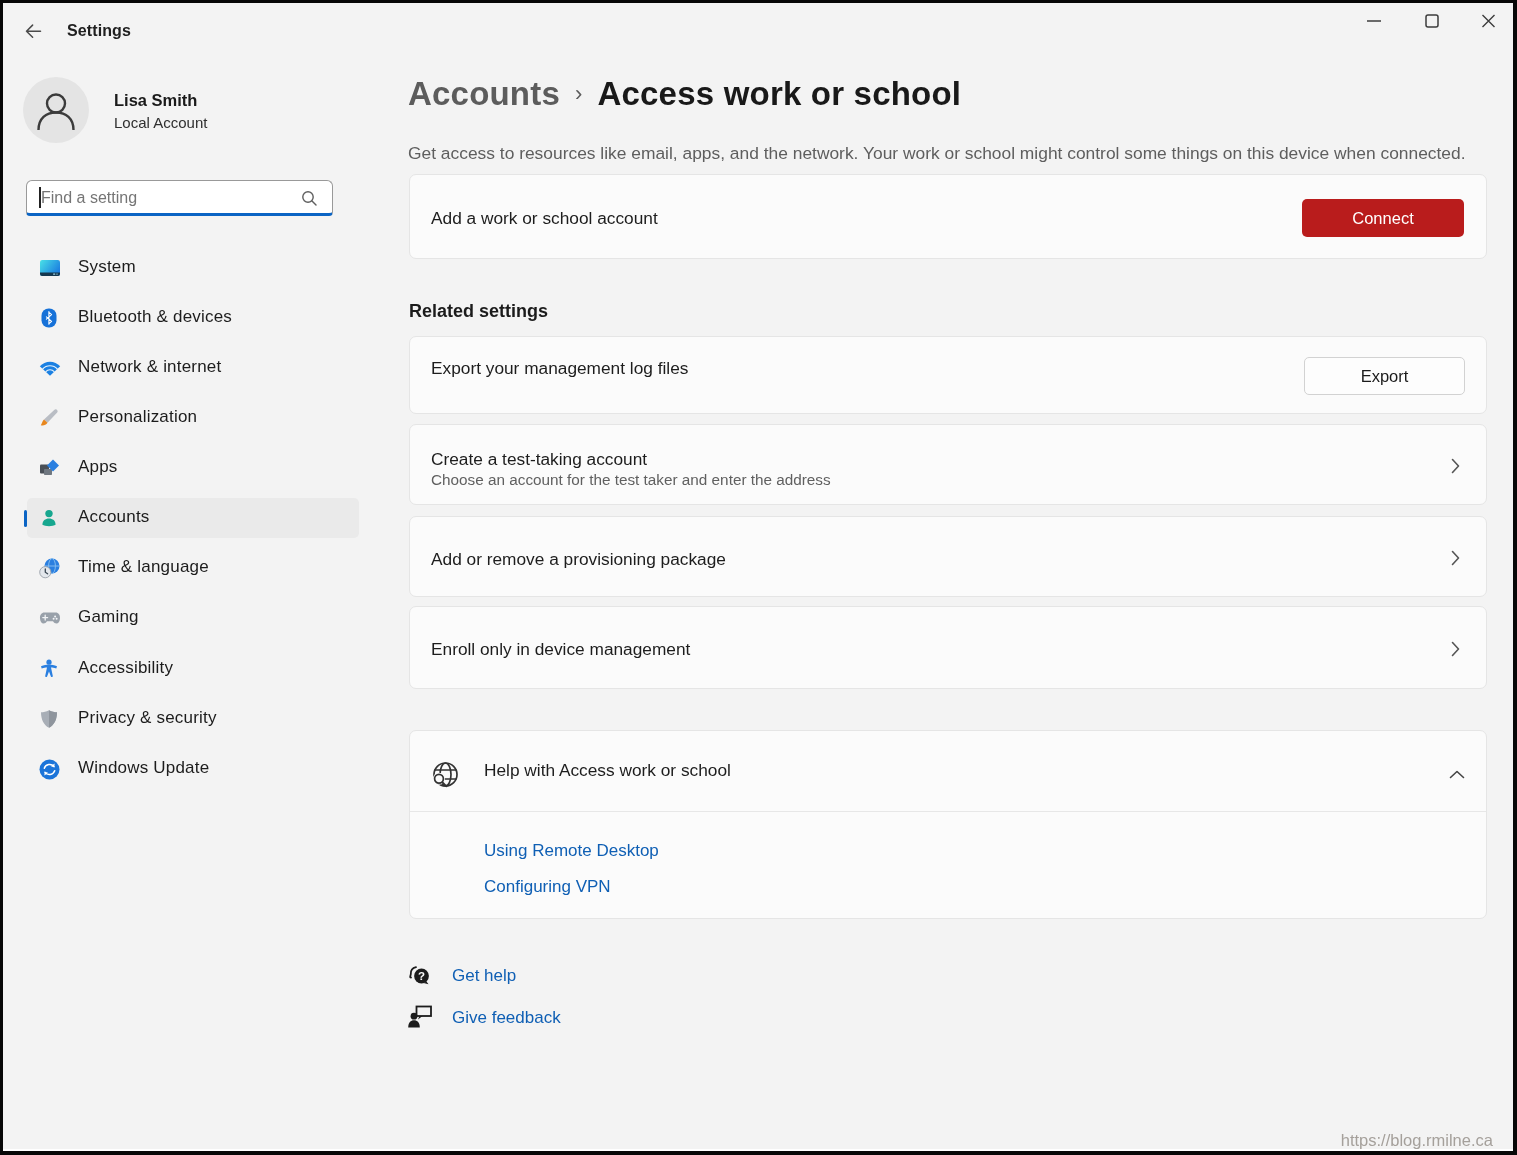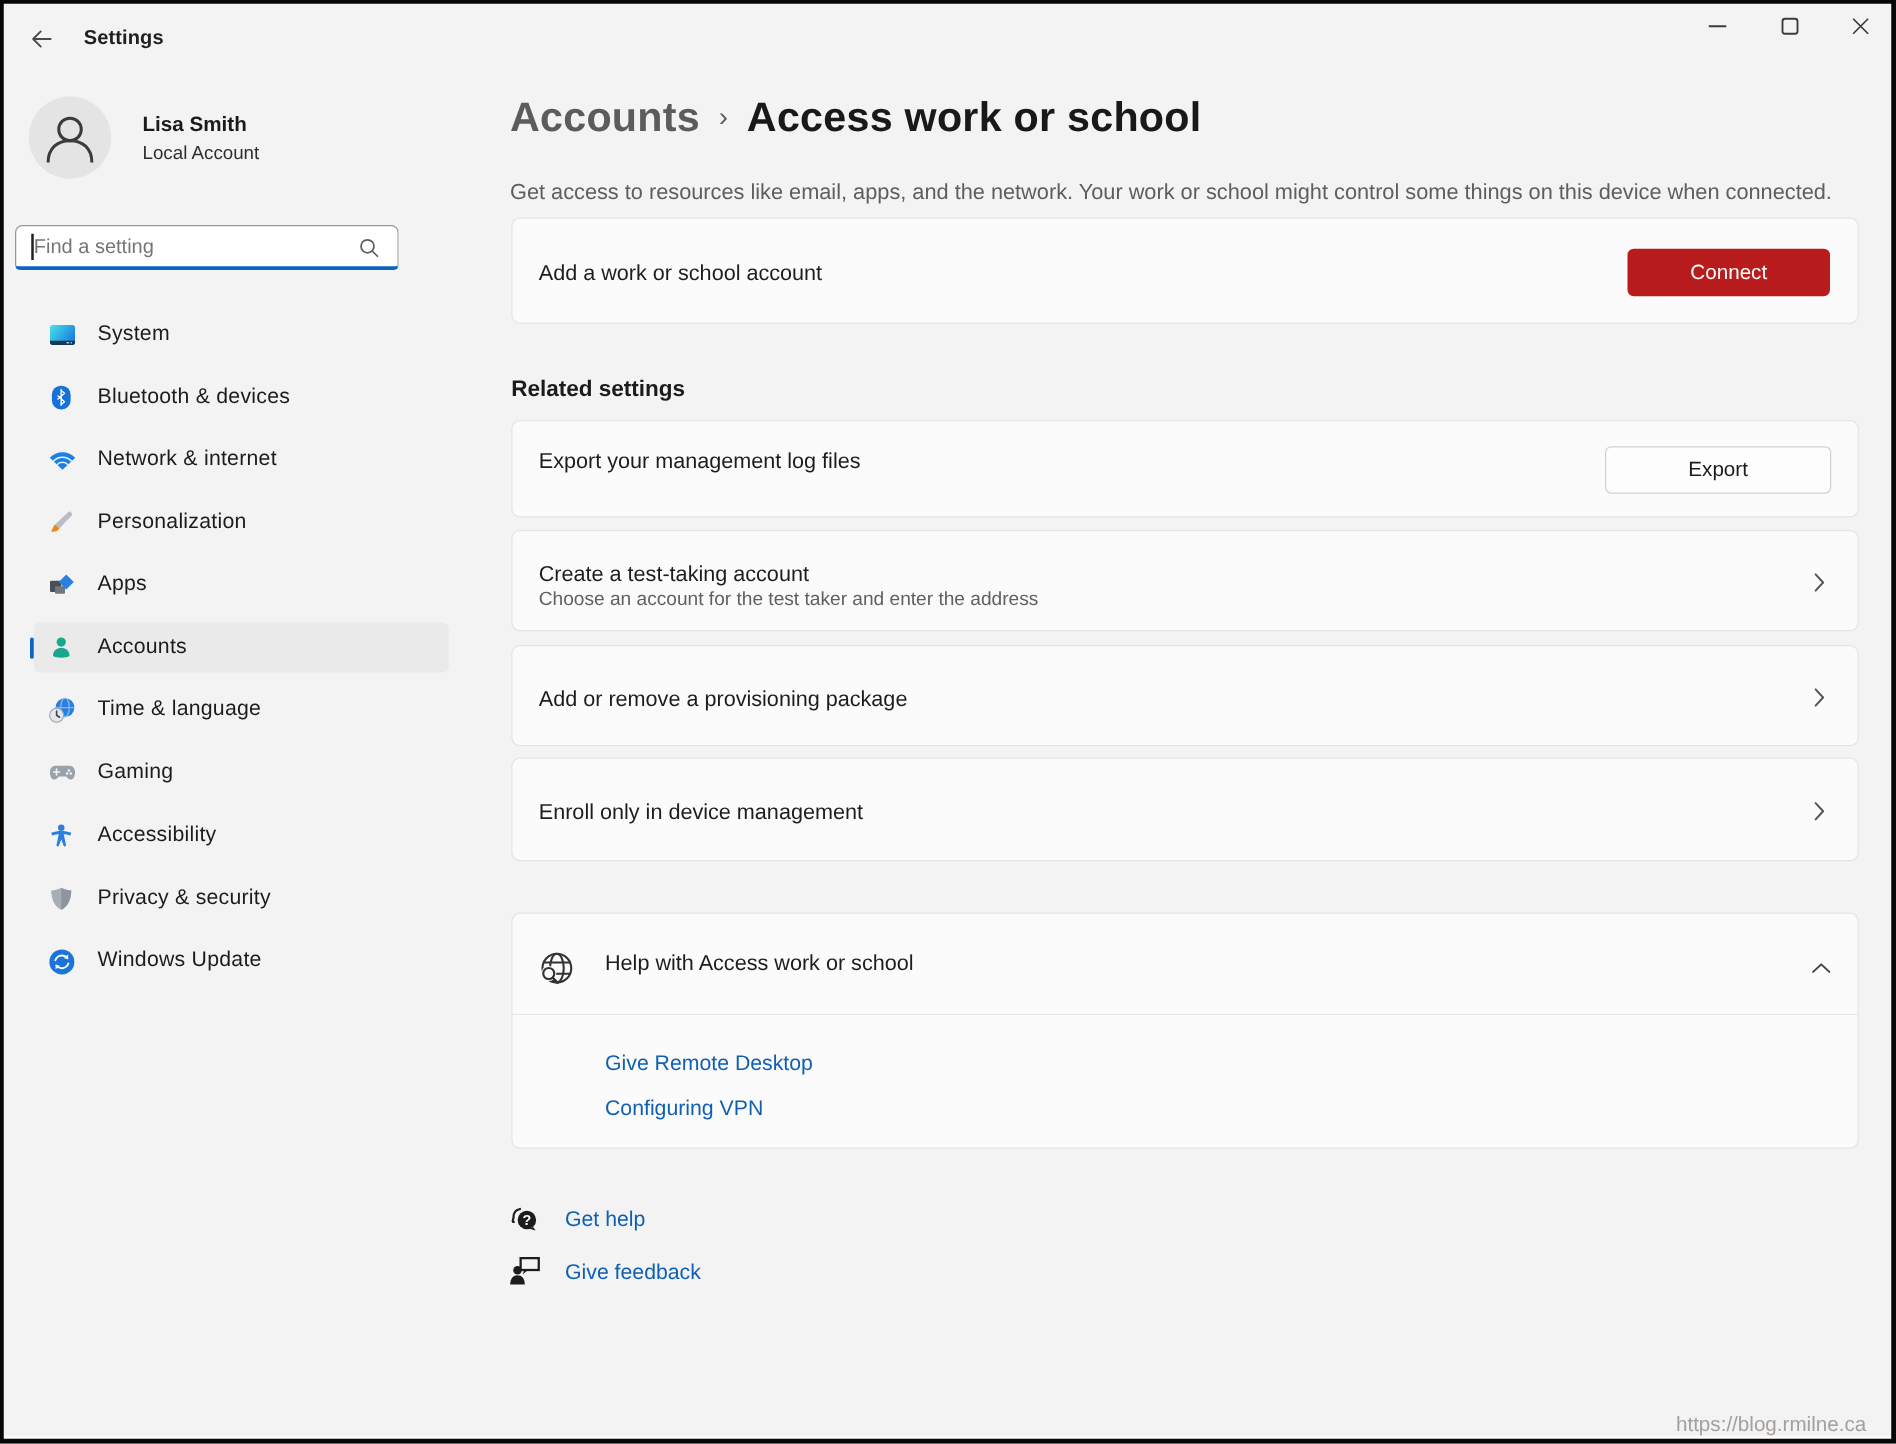--- a/index.html
+++ b/index.html
@@ -9,42 +9,42 @@
   .abs { position:absolute; }
 
   
   .settings-title { position:absolute; left:67px; top:22px; font-size:16px; font-weight:700; color:#202020; letter-spacing:0.1px; }
 
   
   .avatar { position:absolute; left:23px; top:77px; width:66px; height:66px; border-radius:50%; background:#e4e4e4; }
   .uname { position:absolute; left:114px; top:91px; font-size:16.5px; font-weight:700; color:#1a1a1a; }
   .usub  { position:absolute; left:114px; top:114px; font-size:15px; color:#2f2f2f; }
 
-  .search { position:absolute; left:12px; top:180px; width:307px; height:36px; background:#ffffff; border:1px solid #999999; border-bottom:3px solid #0b64c4; border-radius:6px 6px 4px 4px; }
+  .search { position:absolute; left:26px; top:180px; width:307px; height:36px; background:#ffffff; border:1px solid #999999; border-bottom:3px solid #0b64c4; border-radius:6px 6px 4px 4px; }
   .search .ph { position:absolute; left:14px; top:8px; font-size:16px; color:#757575; }
   .search .caret { position:absolute; left:12px; top:6px; width:1.5px; height:21px; background:#222; }
   .nav-item { position:absolute; left:27px; width:332px; height:40px; border-radius:5px; }
   .nav-item .ico { position:absolute; left:12px; top:10px; width:20px; height:20px; }
   .nav-item .lbl { position:absolute; left:51px; top:9px; font-size:17px; letter-spacing:0.2px; color:#1c1c1c; }
   .nav-item.sel { background:#eaeaea; }
   .nav-item.sel .bar { position:absolute; left:-3.5px; top:11.5px; width:3.5px; height:17px; background:#0b64c4; border-radius:2px; }
 
   
   .crumb { position:absolute; top:75px; left:408px; font-size:33px; font-weight:700; color:#5c5c5c; letter-spacing:0.2px; }
   .crumb .sep { font-size:22px; color:#5c5c5c; font-weight:400; padding:0 15px; vertical-align:4px; }
   .crumb .cur { color:#191919; }
   .desc { position:absolute; top:143px; left:408px; font-size:17.4px; color:#5e5e5e; }
 
   .card { position:absolute; left:409px; width:1078px; background:#fbfbfb; border:1px solid #e5e5e5; border-radius:7px; }
   .card .t1 { position:absolute; left:21px; font-size:17.3px; color:#1d1d1d; }
   .card .t2 { position:absolute; left:21px; font-size:15.3px; color:#606060; }
   .chev { position:absolute; right:26px; }
 
   .btn-blue { position:absolute; right:22px; width:162px; height:38px; background:#b91c1c; border-radius:5px; color:#ffffff; font-size:16.5px; text-align:center; line-height:38px; }
-  .btn-white { position:absolute; right:21px; width:181px; height:38px; background:#fdfdfd; border:1px solid #d2d2d2; border-radius:5px; color:#1b1b1b; font-size:16.5px; text-align:center; line-height:36px; }
+  .btn-white { position:absolute; right:21px; width:161px; height:38px; background:#fdfdfd; border:1px solid #d2d2d2; border-radius:5px; color:#1b1b1b; font-size:16.5px; text-align:center; line-height:36px; }
 
   .h2 { position:absolute; left:409px; top:301px; font-size:18px; font-weight:700; color:#1b1b1b; }
   .link { font-size:17px; color:#0f5fb4; position:absolute; }
   .watermark { position:absolute; right:24px; top:1131px; font-size:16.5px; color:#a5a09b; }
 </style>
 </head>
 <body>
 
 <svg class="abs" style="left:25px; top:23px;" width="17" height="17" viewBox="0 0 17 17">
   <path d="M1.5 8.2 H15.5 M1.5 8.2 L7.6 2.1 M1.5 8.2 L7.6 14.3" stroke="#4a4a4a" stroke-width="1.5" fill="none" stroke-linecap="round" stroke-linejoin="round"></path>
@@ -219,21 +219,21 @@
     <ellipse cx="13.5" cy="13.5" rx="5.5" ry="11.5" fill="none" stroke="#333" stroke-width="1.7"></ellipse>
     <path d="M2.5 9 H24.5 M2.5 18 H24.5" stroke="#333" stroke-width="1.7" fill="none"></path>
     <circle cx="7" cy="17.8" r="6" fill="#fbfbfb"></circle>
     <circle cx="7" cy="17.8" r="4.4" fill="#fbfbfb" stroke="#333" stroke-width="1.7"></circle>
     <path d="M10.3 21.2 L14.2 25.2" stroke="#333" stroke-width="1.9" stroke-linecap="round"></path>
   </svg>
   <div class="t1" style="left:74px; top:29px;">Help with Access work or school</div>
   <svg class="chev" style="top:39px; right:21px;" width="16" height="9" viewBox="0 0 16 9">
       <path d="M1.5 7.5 L8 1.5 L14.5 7.5" fill="none" stroke="#444" stroke-width="1.6" stroke-linecap="round" stroke-linejoin="round"></path>
     </svg>
-  <div class="link" style="left:74px; top:110px;">Give Remote Desktop</div>
+  <div class="link" style="left:74px; top:110px;">Using Remote Desktop</div>
   <div class="link" style="left:74px; top:146px;">Configuring VPN</div>
 </div>
 
 <svg class="abs" style="left:407px; top:963px;" width="25" height="25" viewBox="0 0 25 25">
   <path d="M9 4.2 C5.5 5 3.6 7.8 3.8 11.2 L3.2 13.6 C3.1 14.2 3.5 14.6 4 14.5" fill="none" stroke="#1c1c1c" stroke-width="1.8" stroke-linecap="round"></path>
   <circle cx="14.5" cy="13" r="7.4" fill="#1c1c1c"></circle>
   <path d="M19.5 18.5 L21.5 21.3 L16.6 20" fill="#1c1c1c"></path>
   <text x="14.5" y="17.3" font-size="11.5" font-weight="bold" fill="#fbfbfb" text-anchor="middle" font-family="Liberation Sans">?</text>
 </svg>
 <div class="link" style="left:452px; top:966px;">Get help</div>

